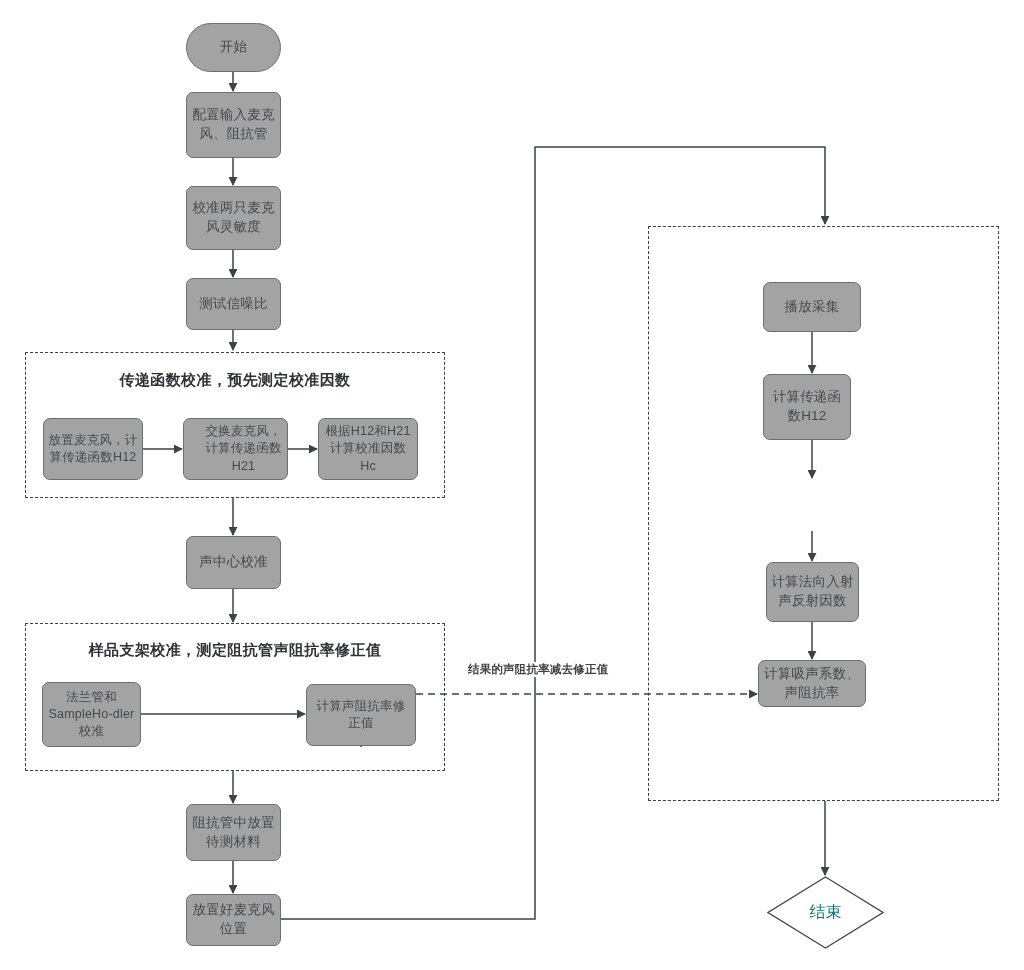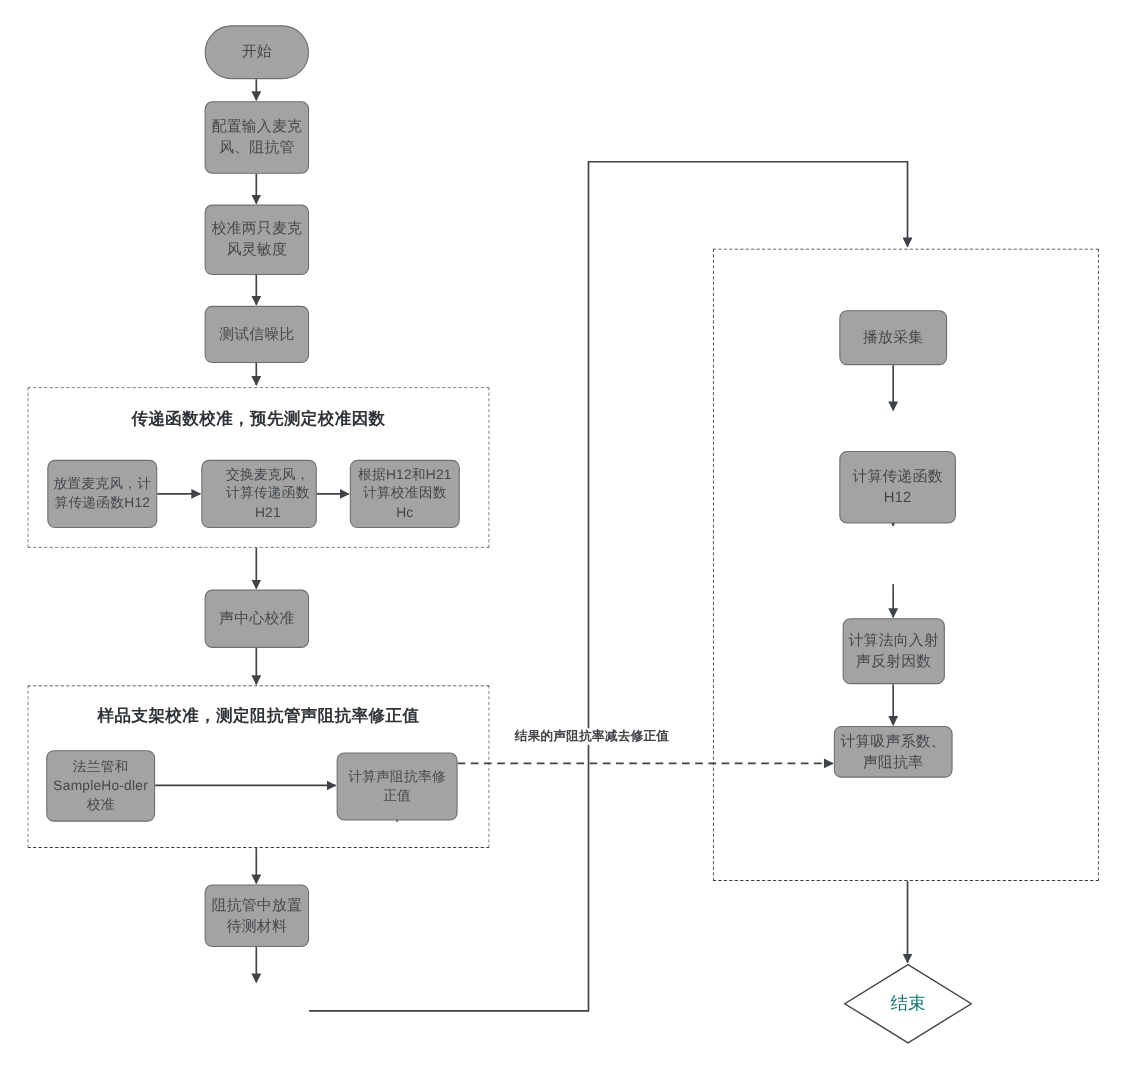--- a/index.html
+++ b/index.html
@@ -152,34 +152,35 @@
   <div class="node" style="left:186px; top:92px; width:95px; height:66px;">配置输入麦克风、阻抗管</div>
 
   <div class="node" style="left:186px; top:186px; width:95px; height:64px;">校准两只麦克风灵敏度</div>
 
   <div class="node" style="left:186px; top:536px; width:95px; height:53px;">声中心校准</div>
 
   <div class="node" style="left:186px; top:278px; width:95px; height:52px;">测试信噪比</div>
 
   <div class="node" style="left:186px; top:804px; width:95px; height:57px;">阻抗管中放置待测材料</div>
 
+  <div class="node" style="left:186px; top:894px; width:95px; height:52px;">放置好麦克风位置</div>
 
   <div class="node" style="left:43px; top:418px; width:100px; height:62px; font-size:12.5px;">放置麦克风，计算传递函数H12</div>
 
   <div class="node" style="left:183px; top:418px; width:105px; height:62px; font-size:12.5px;padding-left:20px;">交换麦克风，计算传递函数H21</div>
 
   <div class="node" style="left:318px; top:418px; width:100px; height:62px; font-size:12.5px;">根据H12和H21计算校准因数Hc</div>
 
   <div class="node" style="left:42px; top:682px; width:99px; height:65px; font-size:12.5px;">法兰管和SampleHo-dler校准</div>
 
   <div class="node" style="left:763px; top:282px; width:98px; height:50px;">播放采集</div>
 
   <div class="node" style="left:306px; top:684px; width:110px; height:62px; font-size:12.5px;">计算声阻抗率修正值</div>
 
-  <div class="node" style="left:763px; top:374px; width:106px; height:66px;margin-top:36px;">计算传递函数H12</div>
+  <div class="node" style="left:763px; top:374px; width:88px; height:66px;">计算传递函数H12</div>
 
 
   <div class="node" style="left:766px; top:562px; width:93px; height:60px;">计算法向入射声反射因数</div>
 
   <div class="node" style="left:758px; top:660px; width:108px; height:47px;">计算吸声系数、声阻抗率</div>
 
   <div class="diamond" style="left:767px; top:876px; width:117px; height:73px;">
     <svg class="shape" viewBox="0 0 117 73">
       <polygon points="58.5,1 116,36.5 58.5,72 1,36.5" fill="#ffffff" stroke="#44484c" stroke-width="1.3"></polygon>
     </svg>

